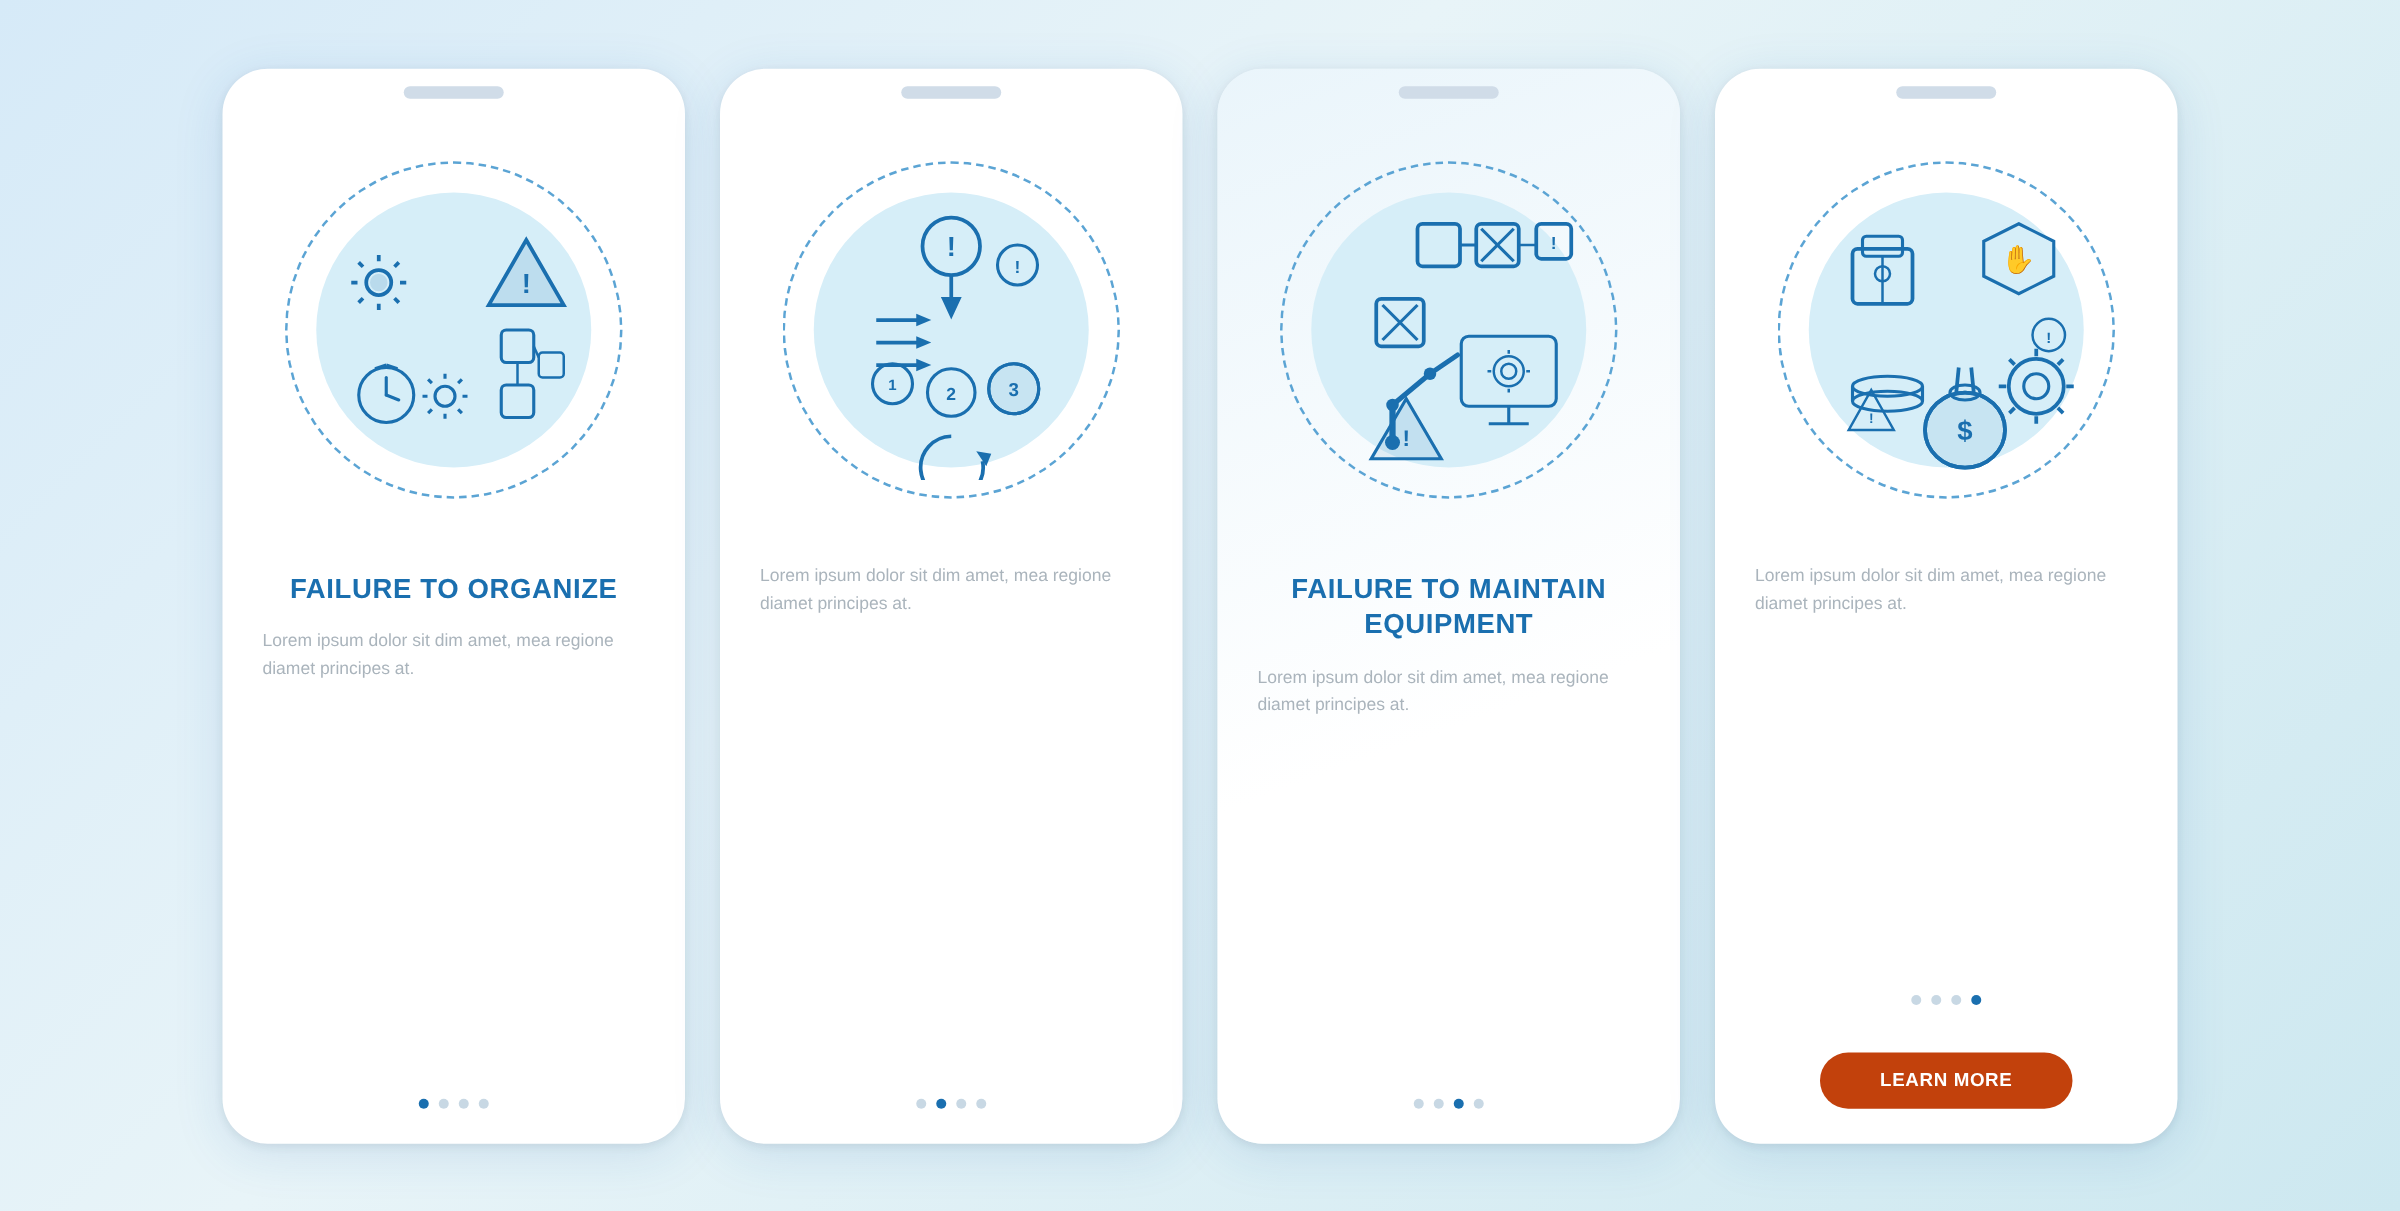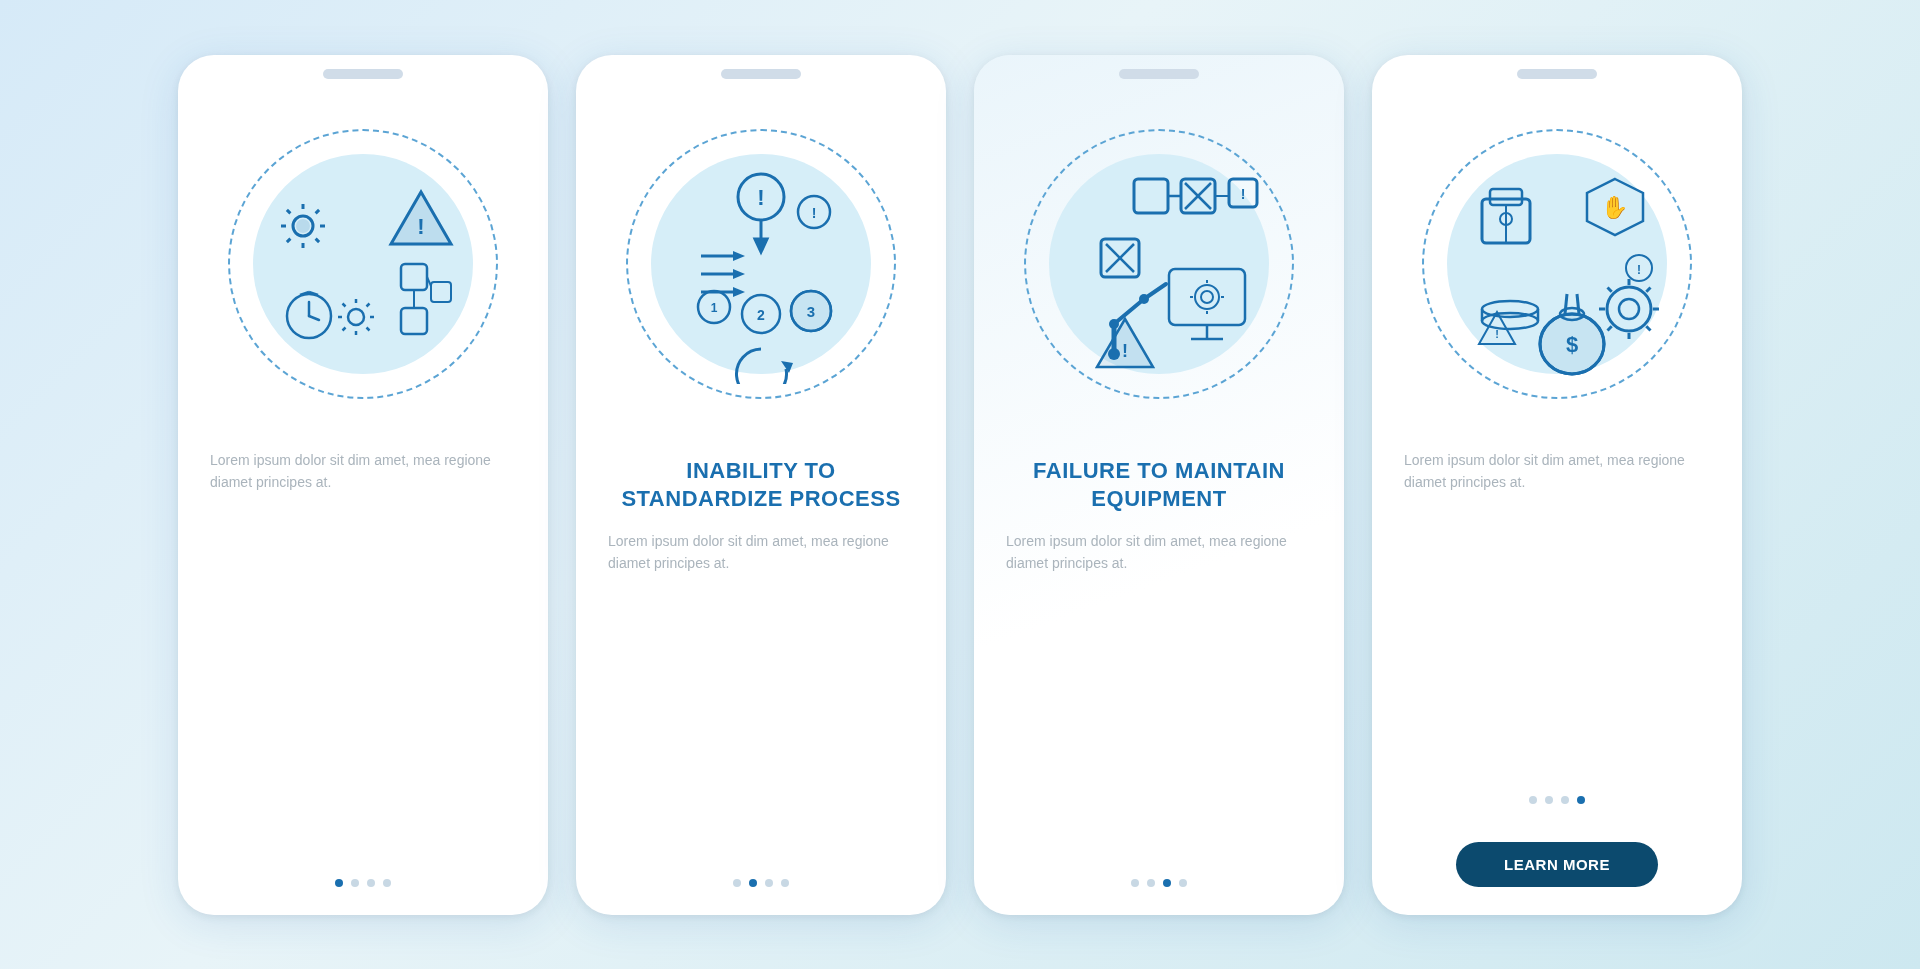--- a/index.html
+++ b/index.html
@@ -112,21 +112,21 @@
       height: 8px;
       border-radius: 50%;
       background: #c8d8e4;
     }
 
     .dot.active {
       background: #1a6faf;
     }
 
     .learn-more-btn {
-      background: #0c4a6e;
+      background: #c2410c;
       color: #fff;
       border: none;
       border-radius: 26px;
       padding: 14px 48px;
       font-size: 15px;
       font-weight: 700;
       letter-spacing: 0.5px;
       cursor: pointer;
       margin-bottom: 28px;
       margin-top: 10px;
@@ -203,20 +203,21 @@
 
         <g transform="translate(158,120)">
           <rect x="0" y="0" width="26" height="26" rx="4" stroke="#1a6faf" stroke-width="2.5" fill="none"></rect>
           <rect x="0" y="44" width="26" height="26" rx="4" stroke="#1a6faf" stroke-width="2.5" fill="none"></rect>
           <line x1="13" y1="26" x2="13" y2="44" stroke="#1a6faf" stroke-width="2"></line>
           <rect x="30" y="18" width="20" height="20" rx="3" stroke="#1a6faf" stroke-width="2" fill="none"></rect>
           <line x1="26" y1="13" x2="30" y2="22" stroke="#1a6faf" stroke-width="2"></line>
         </g>
       </svg>
     </div>
+    <div class="card-title">FAILURE TO ORGANIZE</div>
     <div class="card-body">Lorem ipsum dolor sit dim amet, mea regione diamet principes at.</div>
     <div class="card-bottom">
       <div class="dots-row">
         <div class="dot active"></div>
         <div class="dot"></div>
         <div class="dot"></div>
         <div class="dot"></div>
       </div>
     </div>
   </div>
@@ -269,21 +270,20 @@
           <path d="M 40 20 A 25 25 0 1 0 65 40" stroke="#1a6faf" stroke-width="3" fill="none"></path>
           <polygon points="60,32 68,44 72,34" fill="#1a6faf"></polygon>
         </g>
 
         <g transform="translate(155,50)">
           <circle cx="18" cy="18" r="16" stroke="#1a6faf" stroke-width="2.5" fill="none"></circle>
           <text x="18" y="24" text-anchor="middle" font-size="14" font-weight="bold" fill="#1a6faf">!</text>
         </g>
       </svg>
     </div>
-    <div class="card-title">INABILITY TO STANDARDIZE PROCESS</div>
     <div class="card-body">Lorem ipsum dolor sit dim amet, mea regione diamet principes at.</div>
     <div class="card-bottom">
       <div class="dots-row">
         <div class="dot"></div>
         <div class="dot active"></div>
         <div class="dot"></div>
         <div class="dot"></div>
       </div>
     </div>
   </div>

